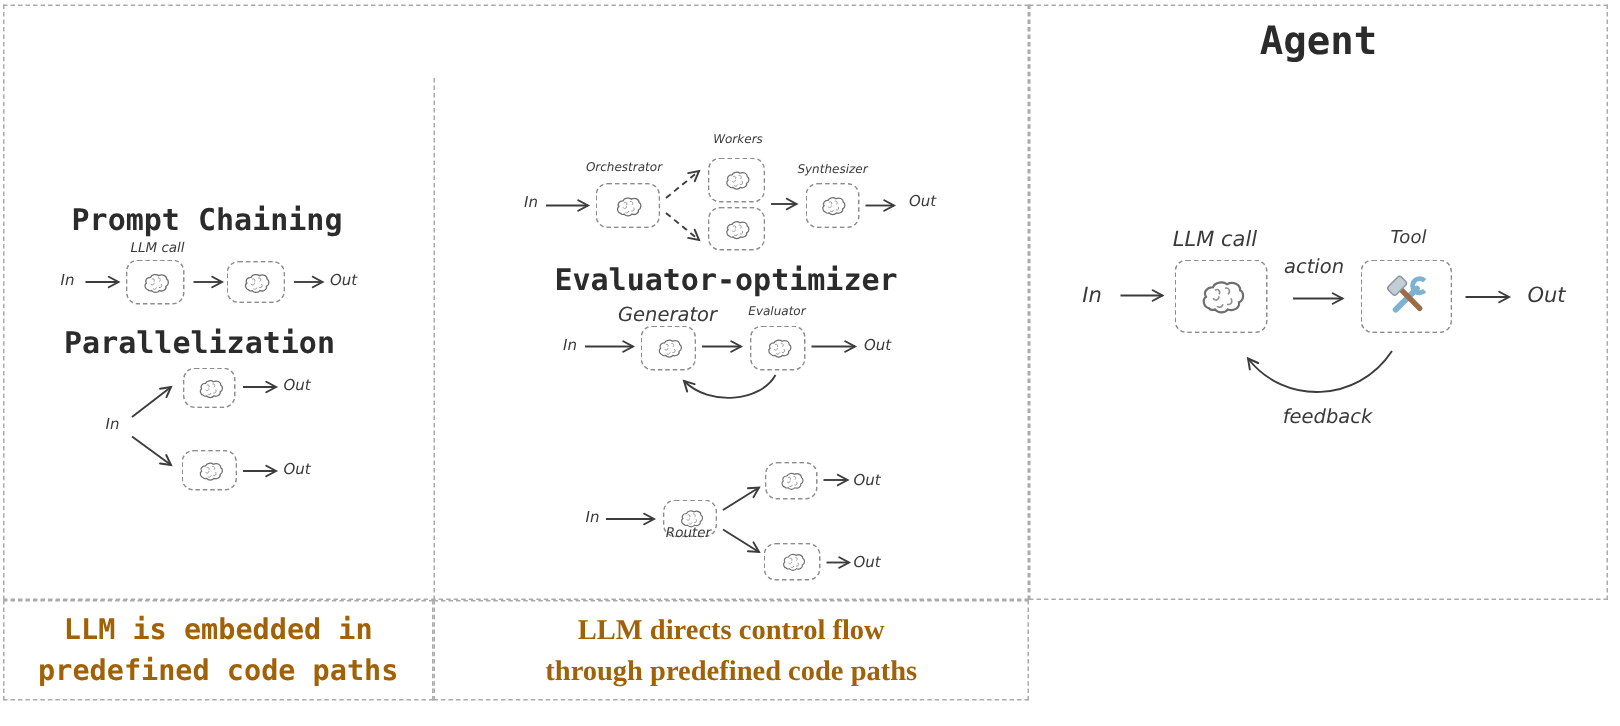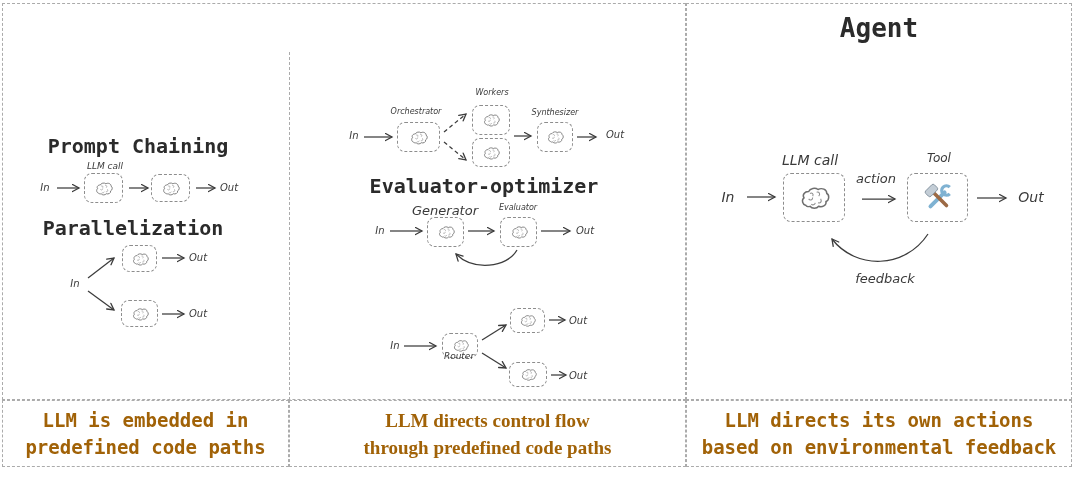--- a/index.html
+++ b/index.html
@@ -40,22 +40,20 @@
 <div class="canvas">
 
   <div class="frame" style="left:2px;top:3px;width:684px;height:397px;"></div>
   <div class="frame" style="left:686px;top:3px;width:386px;height:397px;"></div>
   <div class="vline" style="left:289px;top:52px;height:348px;"></div>
 
   <div class="caption" style="left:2px;top:400px;width:287px;height:67px;">LLM is embedded in
 predefined code paths</div>
   <div class="caption" style="left:289px;top:400px;width:397px;height:67px;font-family:Liberation Serif, serif;">LLM directs control flow
 through predefined code paths</div>
-  <div class="caption" style="left:686px;top:400px;width:386px;height:67px;">LLM directs its own actions
-based on environmental feedback</div>
 
   <div class="title" style="left:686px;top:13px;width:386px;">Agent</div>
 
   <div class="heading" style="left:18px;top:134px;width:240px;">Prompt Chaining</div>
   <div class="heading" style="left:13px;top:216px;width:240px;">Parallelization</div>
   <div class="heading" style="left:334px;top:174px;width:300px;">Evaluator-optimizer</div>
 
   <div class="nbox" style="left:84px;top:173px;width:39px;height:30px;">
     <svg width="19" height="17" viewBox="0 0 24 20">
         <use href="#brain"></use>

